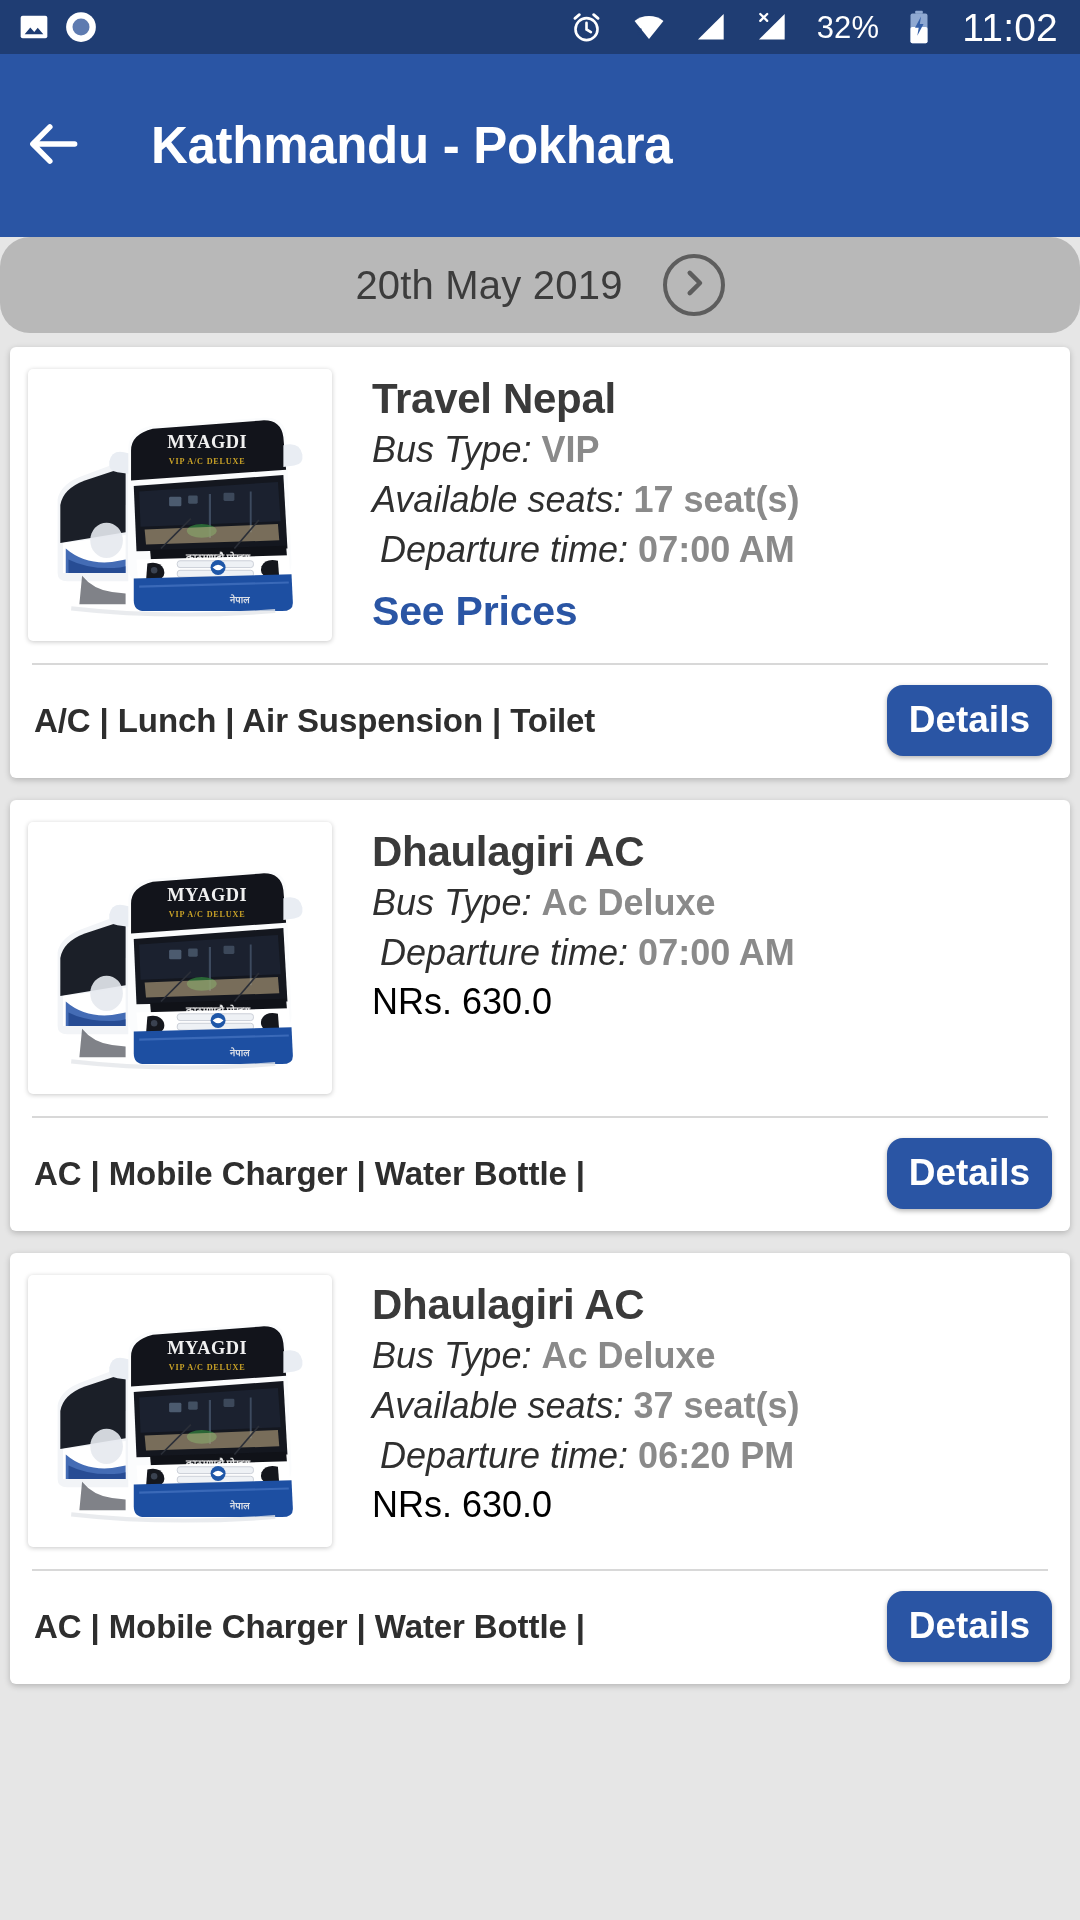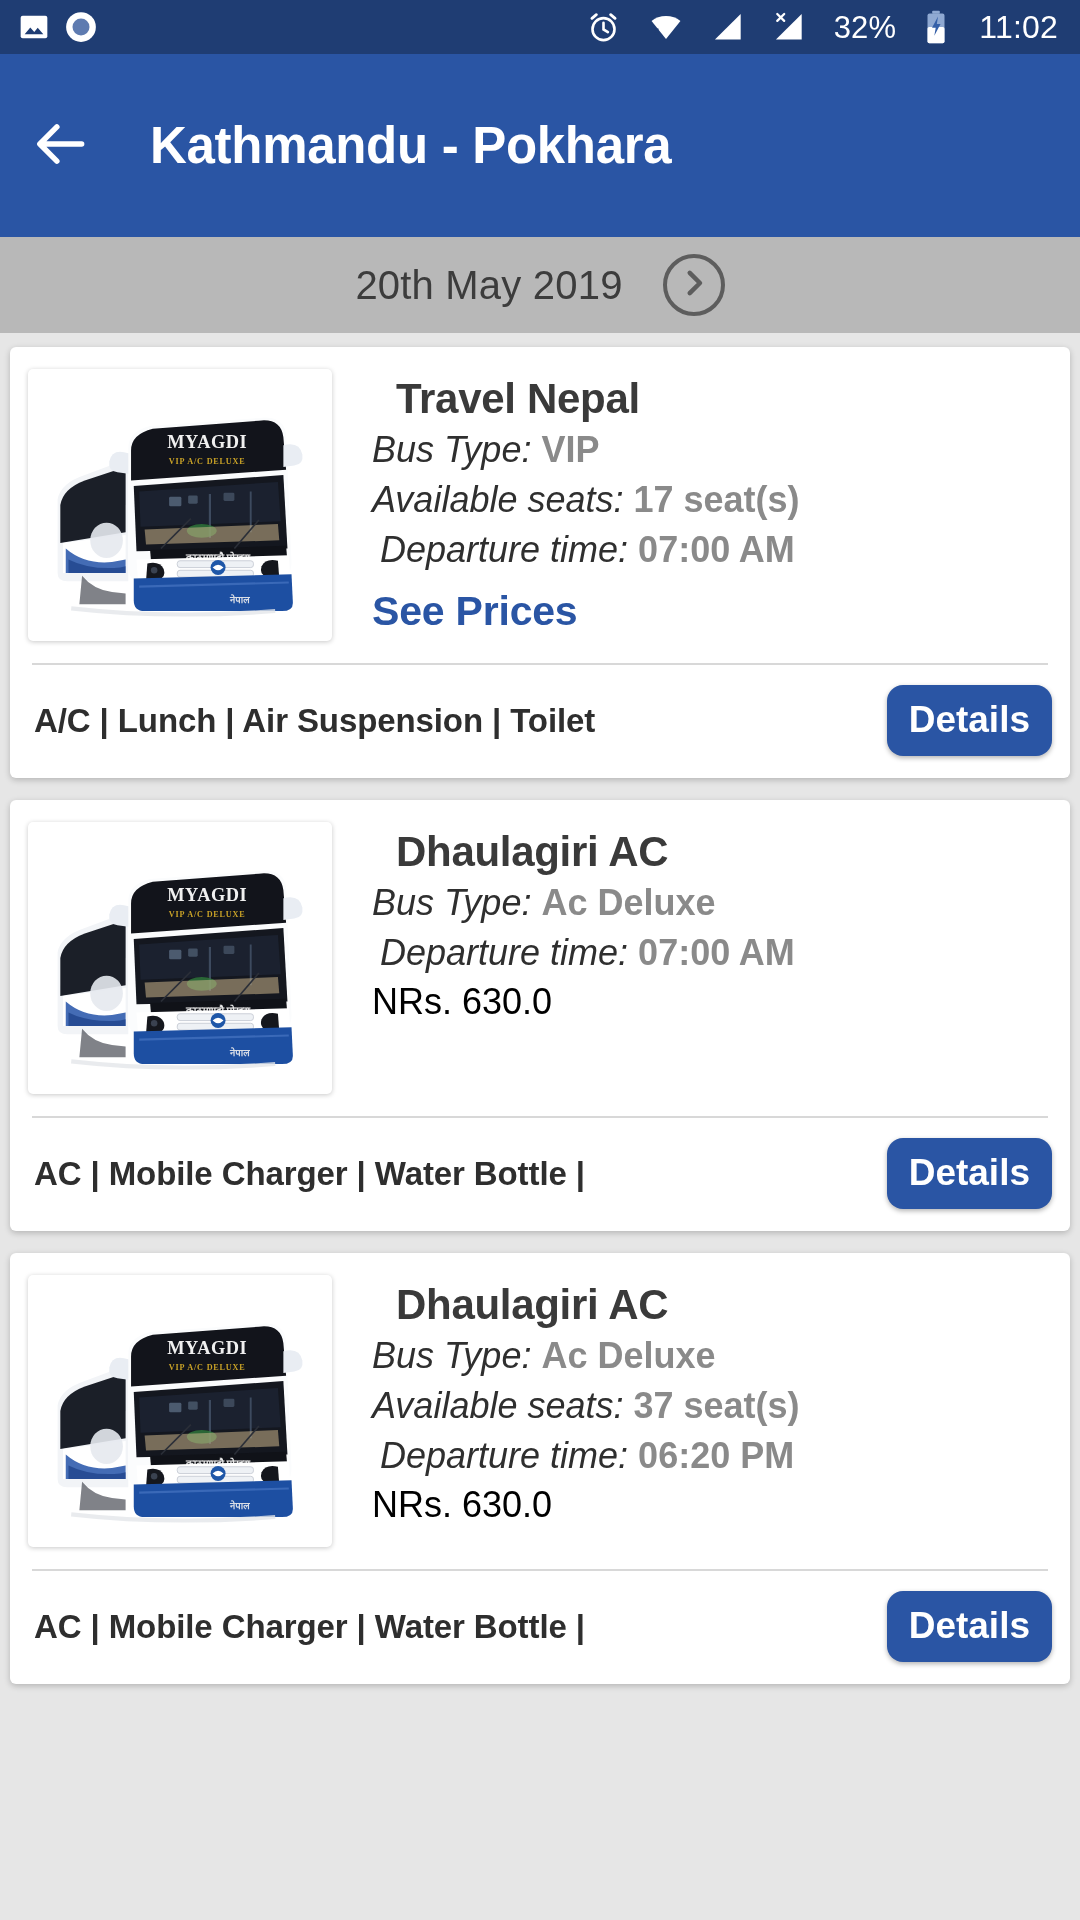--- a/index.html
+++ b/index.html
@@ -38,29 +38,30 @@
     text-align: right;
   }
   .sb-icon { display: block; }
   .sb-text {
     font-size: 31px;
     font-weight: 400;
     letter-spacing: 0.2px;
     line-height: 1;
     color: #ffffff;
   }
-  .sb-clock { font-size: 32px; margin-left: 3px; }
+  .sb-clock { font-size: 39px; margin-left: 3px; }
 
   
   .app-bar {
     height: 183px;
     background: #2a55a4;
     display: flex;
     align-items: center;
-    padding: 0 24px;
+    padding: 0 17px;
+    gap: 8px;
   }
   .back-btn {
     width: 74px;
     height: 74px;
     display: flex;
     align-items: center;
     justify-content: center;
     flex: 0 0 auto;
     cursor: pointer;
   }
@@ -75,20 +76,21 @@
 
   
   .date-bar {
     height: 96px;
     background: #b8b8b8;
     display: flex;
     align-items: center;
     justify-content: center;
     gap: 40px;
     position: relative;
+    border-radius: 30px;
   }
   .date-text {
     font-size: 40px;
     color: #3c3c3c;
     font-weight: 400;
     letter-spacing: 0.2px;
   }
   .date-next-btn {
     width: 62px;
     height: 62px;
@@ -139,21 +141,20 @@
     min-width: 0;
   }
 
   .bus-name {
     font-size: 42px;
     font-weight: 700;
     color: #3a3a3a;
     line-height: 1.22;
     letter-spacing: -0.3px;
     white-space: nowrap;
-    margin-left: 24px;
   }
 
   .info-line {
     font-size: 36px;
     line-height: 1.33;
     white-space: nowrap;
     margin-top: 2px;
   }
   .info-line .lbl {
     font-style: italic;

